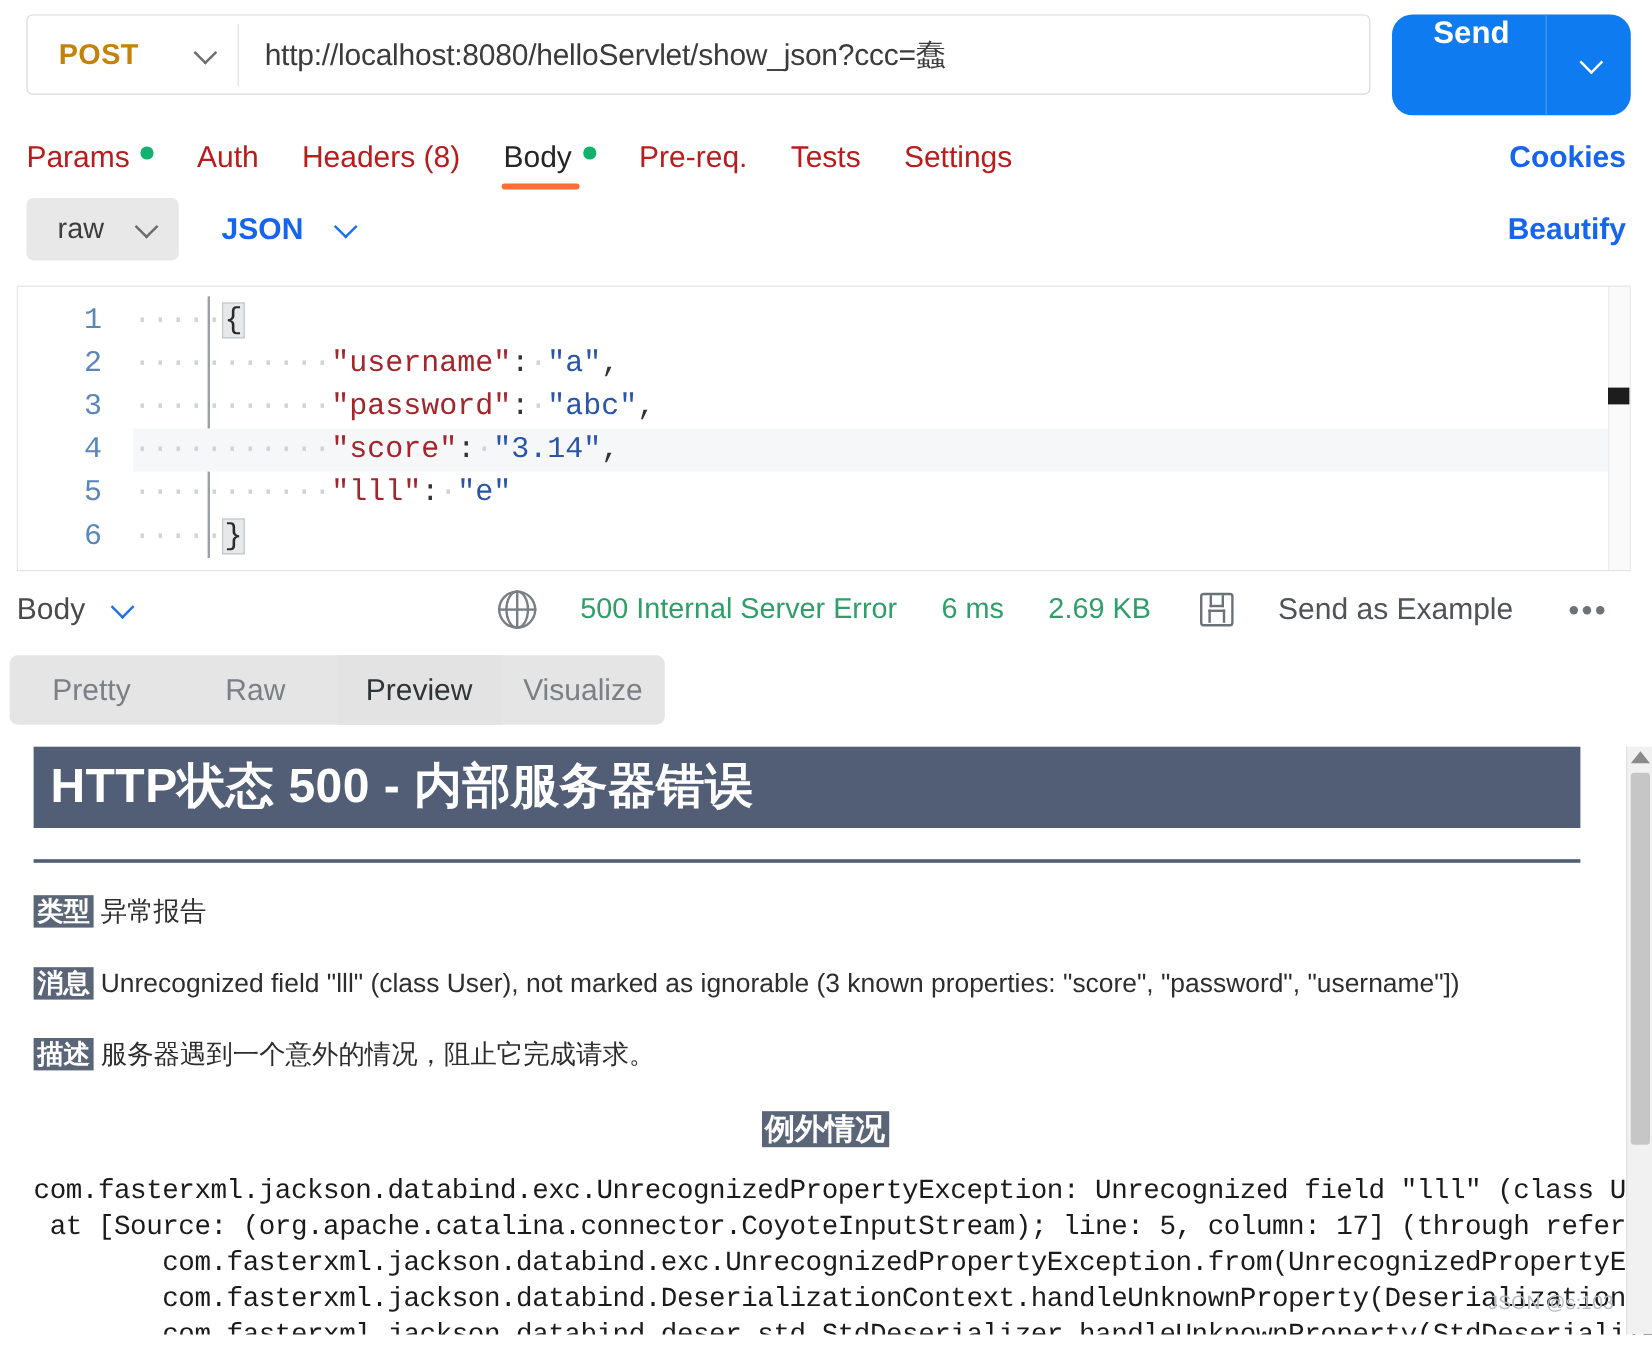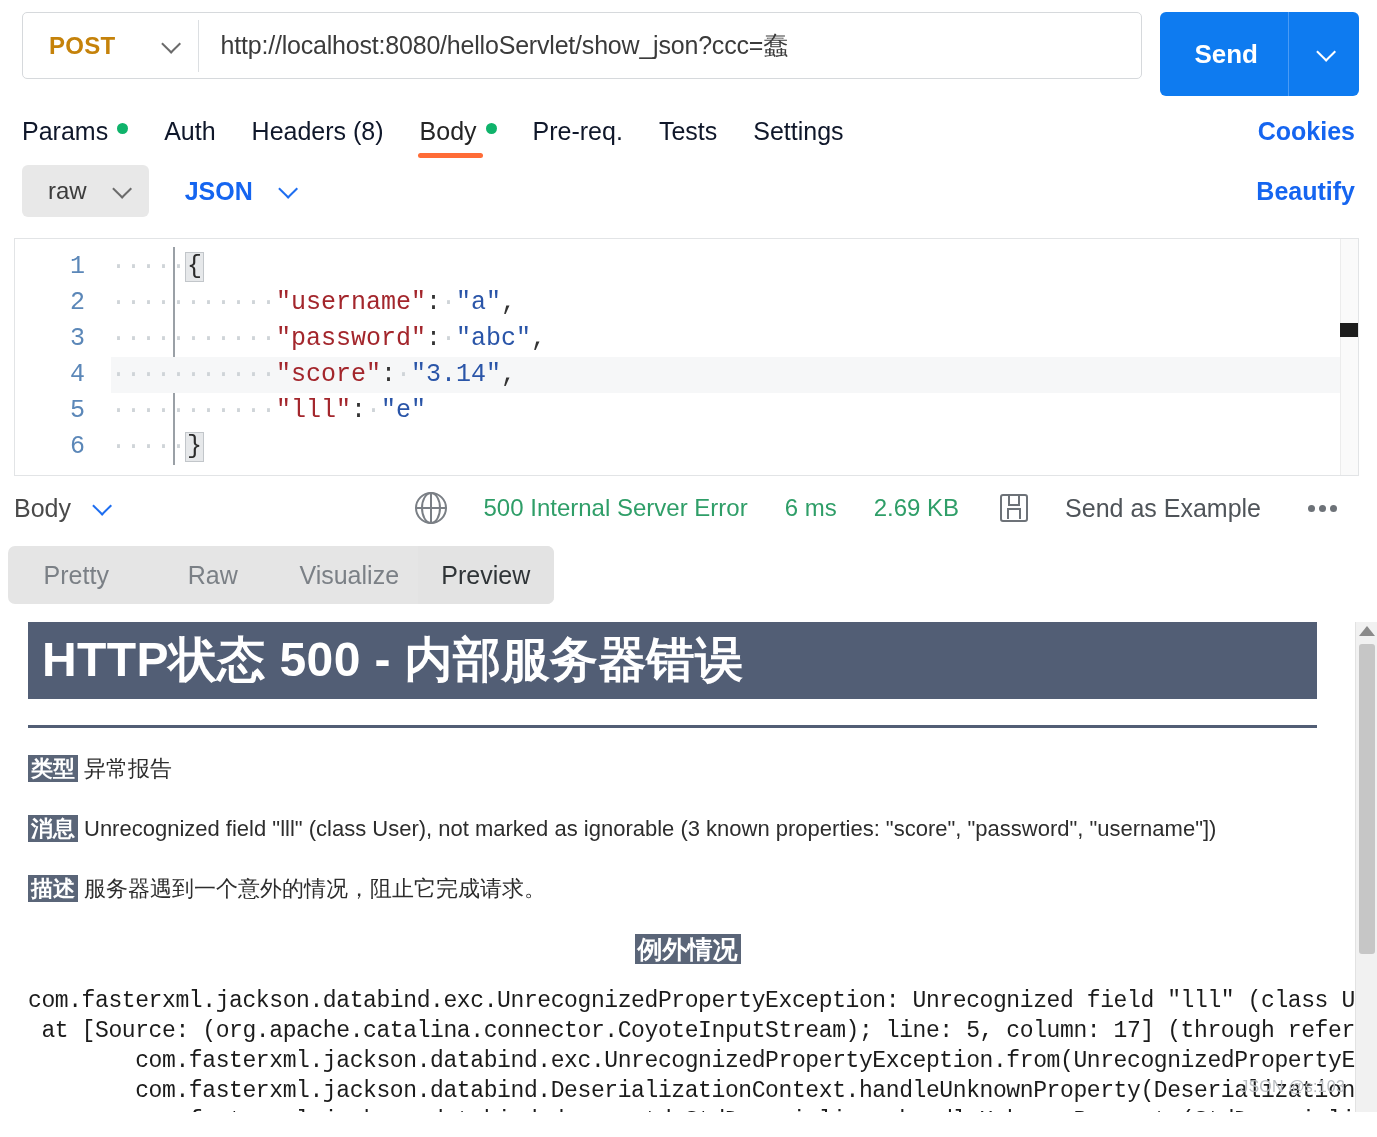--- a/index.html
+++ b/index.html
@@ -60,23 +60,23 @@
     padding-left: 22px;
     font-size: 25px;
     color: #3b3b3b;
     white-space: nowrap;
     overflow: hidden;
     letter-spacing: -.2px;
   }
   .send-btn {
     margin-left: 18px;
     display: flex;
-    align-items: center;
+    align-items: flex-start;
     background: #0e7bf0;
-    border-radius: 6px;
+    border-radius: 17px;
     height: 84px;
     color: #fff;
     cursor: pointer;
   }
   .send-label {
     font-size: 26px;
     font-weight: bold;
     padding: 0 30px 0 34px;
   }
   .send-div { width: 1px; background: #4a9bf5; height: 84px; }
@@ -91,21 +91,21 @@
     align-items: flex-end;
     padding: 0 22px;
     height: 56px;
     position: relative;
   }
   .req-tab {
     display: flex;
     align-items: baseline;
     gap: 9px;
     font-size: 25px;
-    color: #0f172a;
+    color: #b91c1c;
     padding: 0 0 10px 0;
     margin-right: 36px;
     cursor: pointer;
     position: relative;
     white-space: nowrap;
   }
   .req-tab.active { color: #252525; }
   .req-tab.active::after {
     content: "";
     position: absolute;
@@ -337,21 +337,21 @@
     height: 490px;
     overflow: hidden;
     background: #fff;
   }
   .prev-inner {
     padding: 0 24px 0 14px;
   }
   .err-title {
     background: #525e75;
     color: #ffffff;
-    font-size: 48px;
+    font-size: 40px;
     font-weight: bold;
     padding: 10px 14px 12px 14px;
     margin: 0 36px 0 14px;
     letter-spacing: .4px;
     line-height: 1.15;
   }
   .hr-thick {
     border: none;
     border-top: 3px solid #525e75;
     margin: 26px 36px 26px 14px;
@@ -518,22 +518,22 @@
         <i></i>
         <i></i>
         <i></i>
       </span>
   </div>
 </div>
 
 <div class="resp-tabs">
   <div class="resp-tab">Pretty</div>
   <div class="resp-tab">Raw</div>
+  <div class="resp-tab sel">Preview</div>
   <div class="resp-tab">Visualize</div>
-  <div class="resp-tab sel">Preview</div>
 </div>
 
 <div class="preview">
   <div class="prev-inner">
     <div class="err-title">HTTP状态 500 - 内部服务器错误</div>
     <hr class="hr-thick">
     <div class="err-row"><span class="tag">类型</span><span>异常报告</span></div>
     <div class="err-row"><span class="tag">消息</span><span>Unrecognized field "lll" (class User), not marked as ignorable (3 known properties: "score", "password", "username"])</span></div>
     <div class="err-row"><span class="tag">描述</span><span>服务器遇到一个意外的情况，阻止它完成请求。</span></div>
     <div class="sec-head"><span class="tag">例外情况</span></div>

